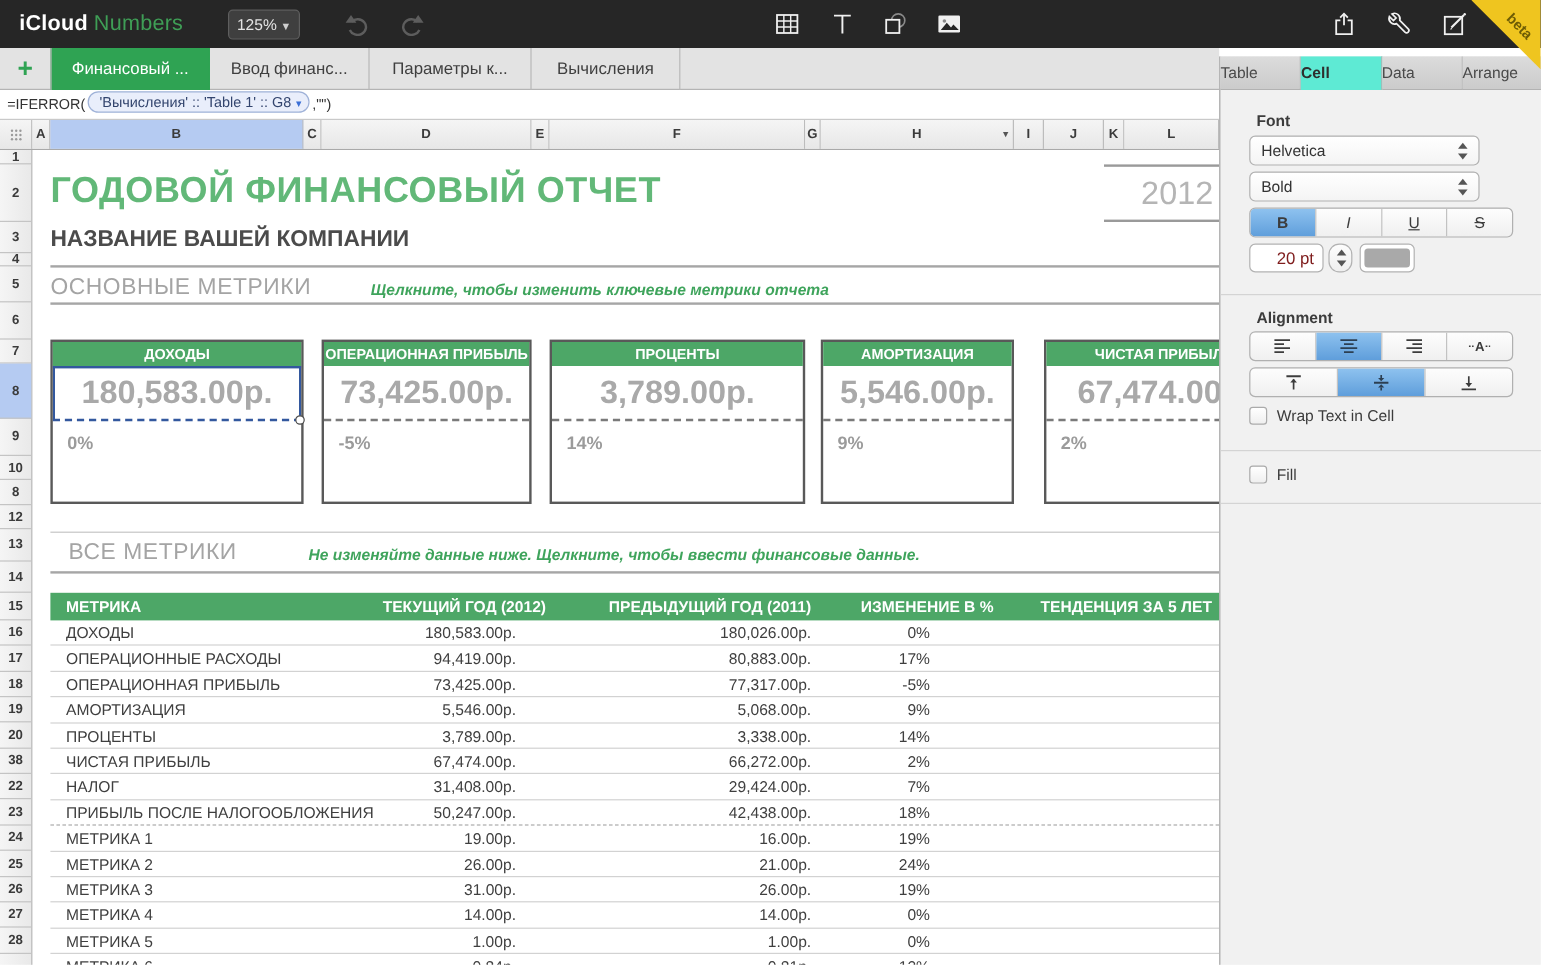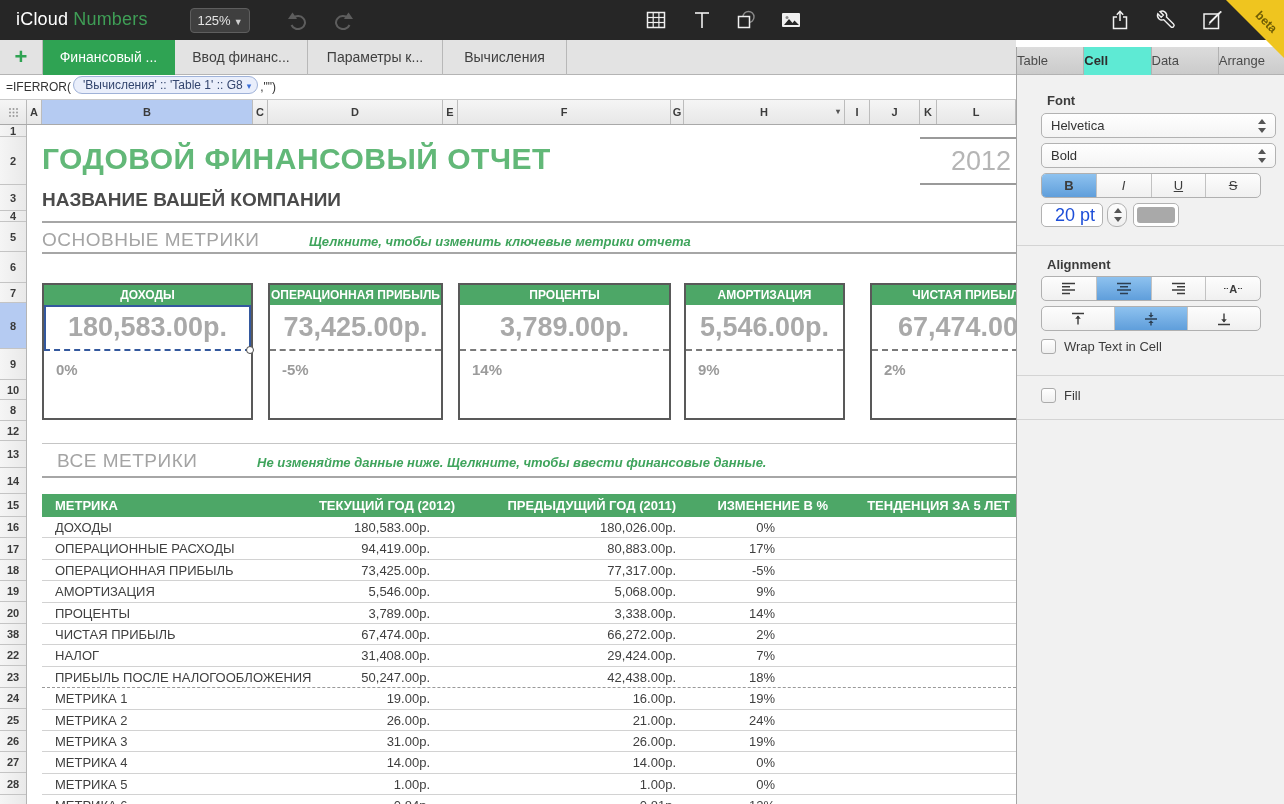--- a/index.html
+++ b/index.html
@@ -2,21 +2,21 @@
 <html><head>
 <meta charset="utf-8">
 <style>
   * { box-sizing: border-box; margin: 0; padding: 0; }
   html,body { width:1284px; height:804px; overflow:hidden;
     font-family:"Liberation Sans", sans-serif; background:#fff; }
 
   
   .topbar { position:absolute; left:0; top:0; width:1284px; height:40px; background:#262626; z-index:40; }
   .brand { position:absolute; left:16px; top:9px; font-size:18px; letter-spacing:.2px; }
-  .brand .icloud { color:#fff; font-weight:normal; }
+  .brand .icloud { color:#fff; font-weight:bold; }
   .brand .numbers { color:#3f9e56; margin-left:5px; }
   .zoombtn { position:absolute; left:190px; top:8px; width:60px; height:25px; background:#3f3f3f;
     border:1px solid #5e5e5e; border-radius:4px; color:#e4e4e4; font-size:13px;
     line-height:23px; text-align:center; cursor:pointer; }
   .zoombtn .zarrow { font-size:9px; color:#cfcfcf; margin-left:3px; }
   .histbtn { position:absolute; top:10px; width:26px; height:20px; opacity:.55; }
   .undo { left:287px; } .redo { left:328px; }
   .tb-icon { position:absolute; top:8px; width:24px; height:24px; }
   .ic-table { left:644px; } .ic-text { left:690px; } .ic-shape { left:734px; } .ic-media { left:779px; }
   .ic-share { left:1108px; } .ic-tools { left:1154px; } .ic-compose { left:1200px; }
@@ -117,39 +117,39 @@
   .panel { position:absolute; left:1016px; top:47px; width:268px; height:757px;
     background:#f1f1f1; border-left:1px solid #a6a6a6; z-index:20; }
   .ptabs { position:absolute; left:0; top:0; width:268px; height:28px; display:flex; }
   .ptab { flex:1; background:linear-gradient(#dcdcdc,#cbcbcb); border-right:1px solid #b2b2b2;
     border-bottom:1px solid #b2b2b2; font-size:13px; color:#4a4a4a; text-align:left;
     line-height:27px; cursor:pointer; }
   .ptab:last-child { border-right:none; }
   .ptab.active { background:#5eead4; border-bottom:none; color:#2e2e2e;font-weight:bold; }
   .plabel { position:absolute; left:30px; font-size:13px; font-weight:bold; color:#3c3c3c; }
   .lfont { top:46px; } .lalign { top:210px; }
-  .select { position:absolute; left:24px; width:235px; height:25px; background:linear-gradient(#ffffff,#f4f4f4);
+  .select { position:absolute; left:24px; width:192px; height:25px; background:linear-gradient(#ffffff,#f4f4f4);
     border:1px solid #b2b2b2; border-radius:5px; font-size:13px; color:#333;
     padding-left:9px; line-height:23px; cursor:pointer; }
   .sel-family { top:66px; } .sel-style { top:96px; }
   .updown { position:absolute; right:8px; top:50%; margin-top:-7px; width:9px; height:14px; }
   .updown::before { content:""; position:absolute; top:0; left:0; border-left:4.5px solid transparent;
     border-right:4.5px solid transparent; border-bottom:5px solid #555; }
   .updown::after { content:""; position:absolute; bottom:0; left:0; border-left:4.5px solid transparent;
     border-right:4.5px solid transparent; border-top:5px solid #555; }
   .seg { position:absolute; left:24px; width:220px; height:25px; display:flex;
     background:linear-gradient(#fdfdfd,#f0f0f0); border:1px solid #b0b0b0; border-radius:5px; overflow:hidden; }
   .seg-style { top:126px; } .seg-halign { top:229px; } .seg-valign { top:259px; }
   .sgi { flex:1; border-right:1px solid #c2c2c2; display:flex; align-items:center; justify-content:center;
     font-size:13px; color:#3c3c3c; cursor:pointer; }
   .sgi:last-child { border-right:none; }
   .sgi.active { background:linear-gradient(#8ec2ef,#5f9edb); }
   .st-b{font-weight:bold} .st-i{font-style:italic} .st-u{text-decoration:underline} .st-s{text-decoration:line-through}
   .sizebox { position:absolute; left:24px; top:156px; width:62px; height:24px; background:#fff;
-    border:1px solid #b2b2b2; border-radius:5px; font-size:18px; color:#1d4ed8; text-align:right;
+    border:1px solid #b2b2b2; border-radius:5px; font-size:14px; color:#7f1d1d; text-align:right;
     padding-right:7px; line-height:22px; }
   .stepper { position:absolute; left:90px; top:156px; width:20px; height:24px;
     background:linear-gradient(#fdfdfd,#efefef); border:1px solid #b2b2b2; border-radius:9px; }
   .stepper::before { content:""; position:absolute; top:4px; left:5.5px; border-left:4px solid transparent;
     border-right:4px solid transparent; border-bottom:5px solid #555; }
   .stepper::after { content:""; position:absolute; bottom:4px; left:5.5px; border-left:4px solid transparent;
     border-right:4px solid transparent; border-top:5px solid #555; }
   .colorwell { position:absolute; left:116px; top:156px; width:46px; height:24px; background:#fff;
     border:1px solid #b2b2b2; border-radius:5px; }
   .colorwell div { position:absolute; left:3px; right:3px; top:3px; bottom:3px; background:#a9a9a9; border-radius:3px; }

